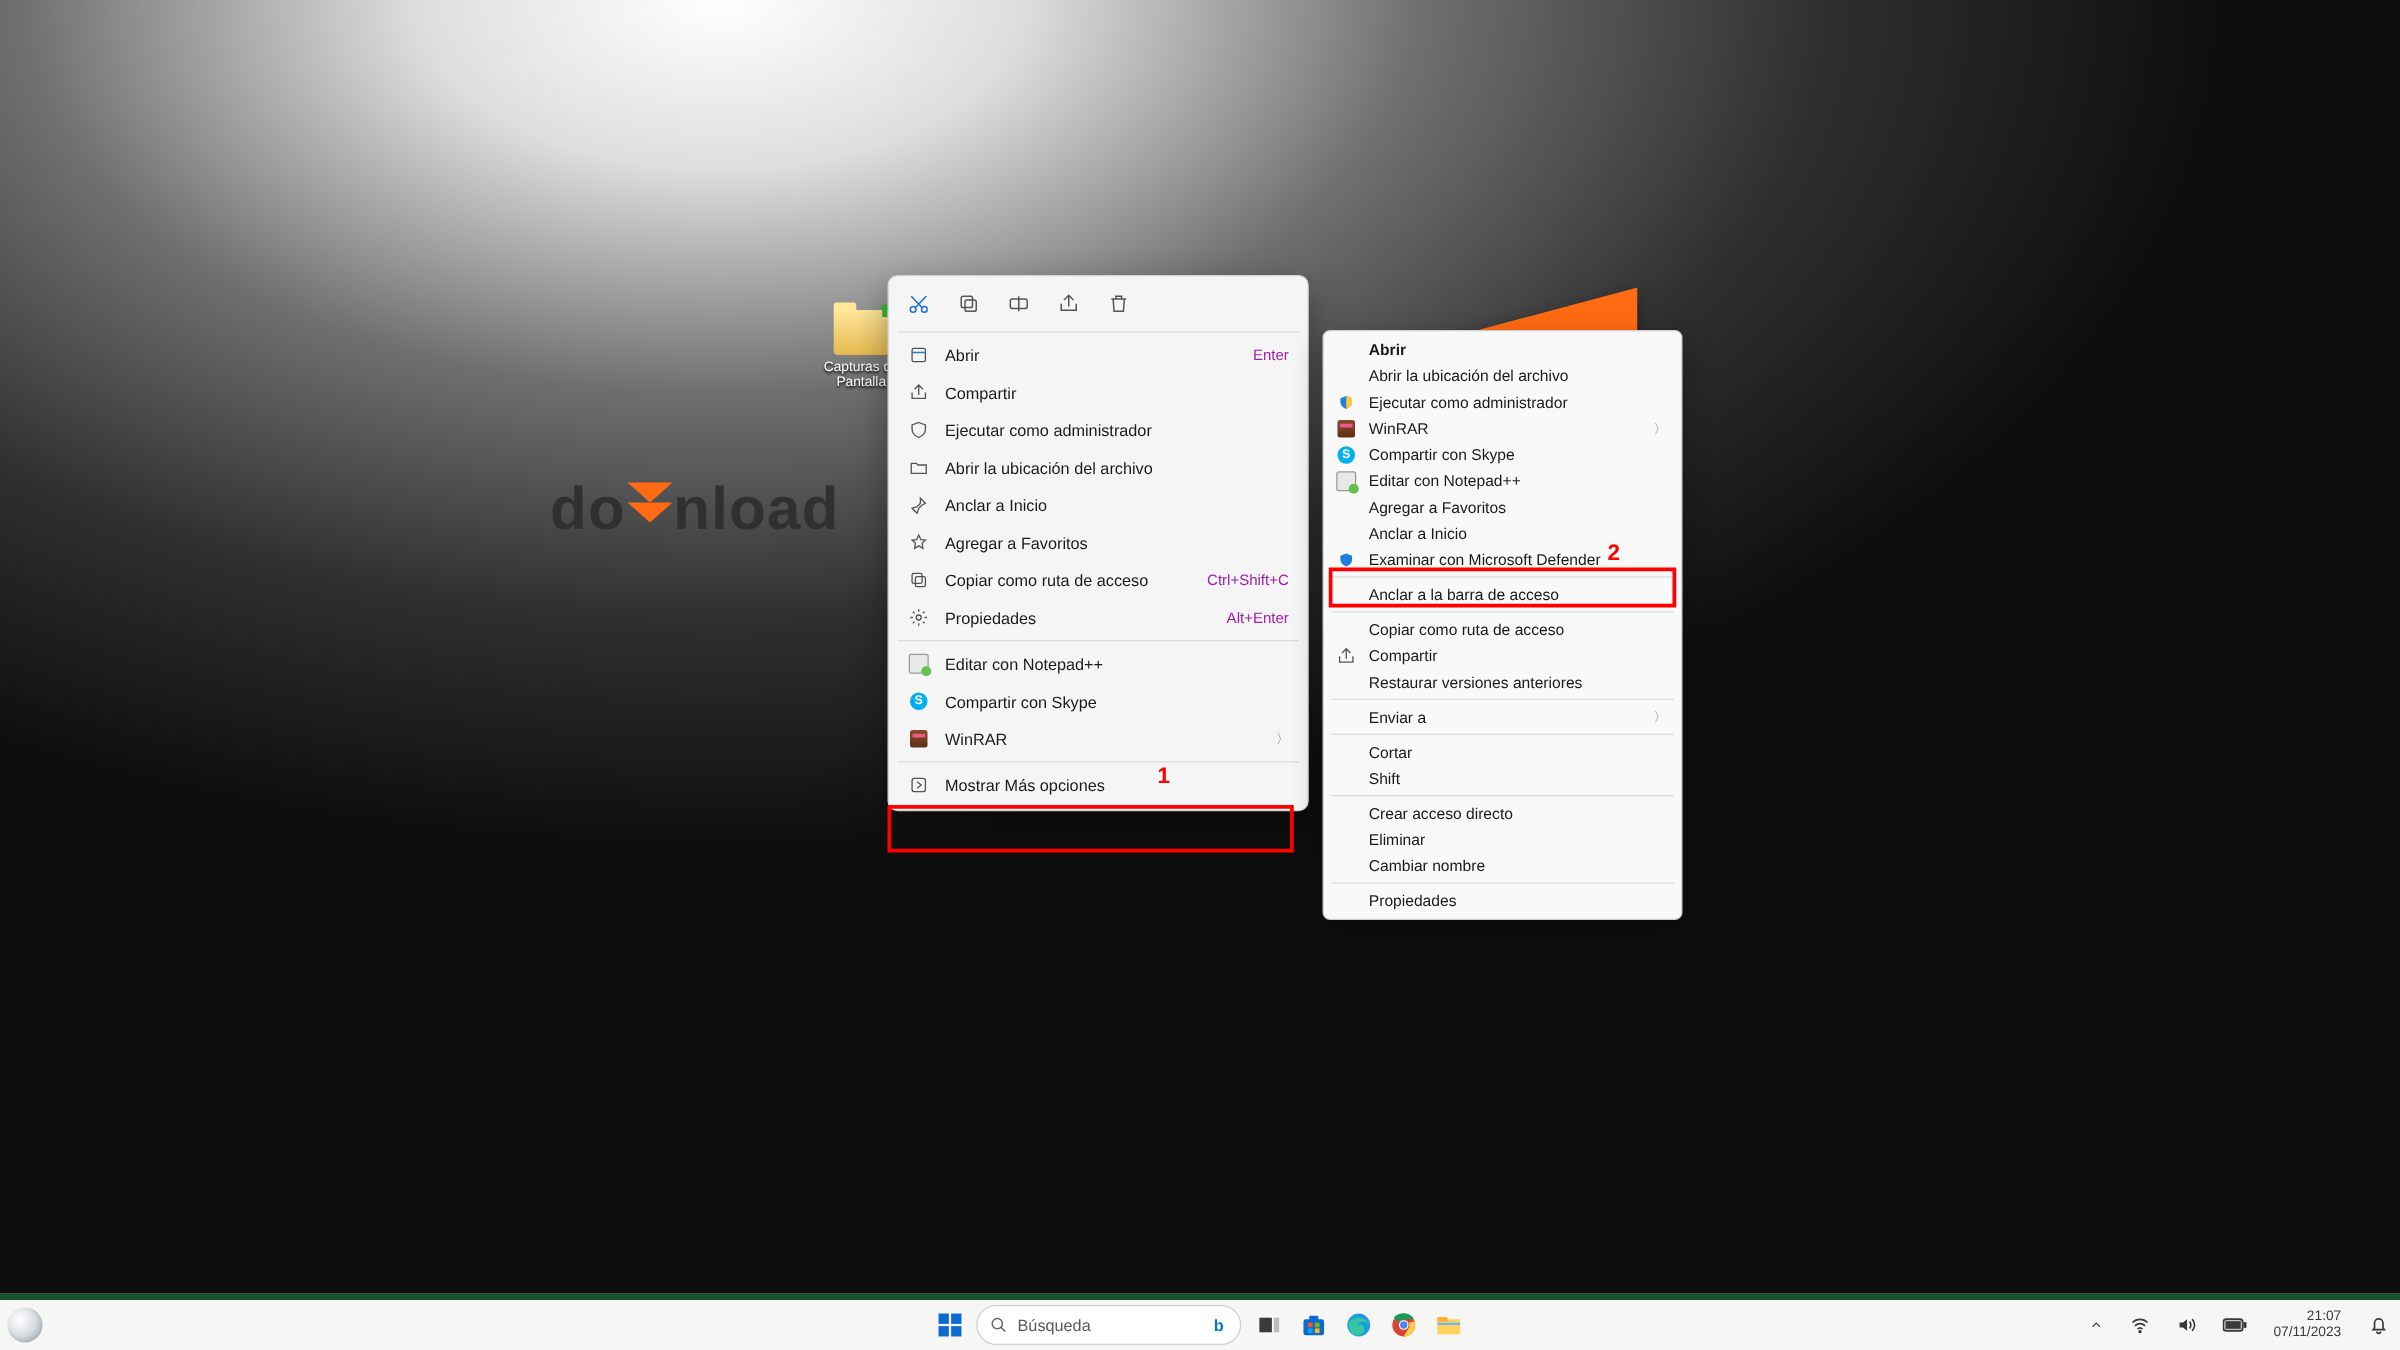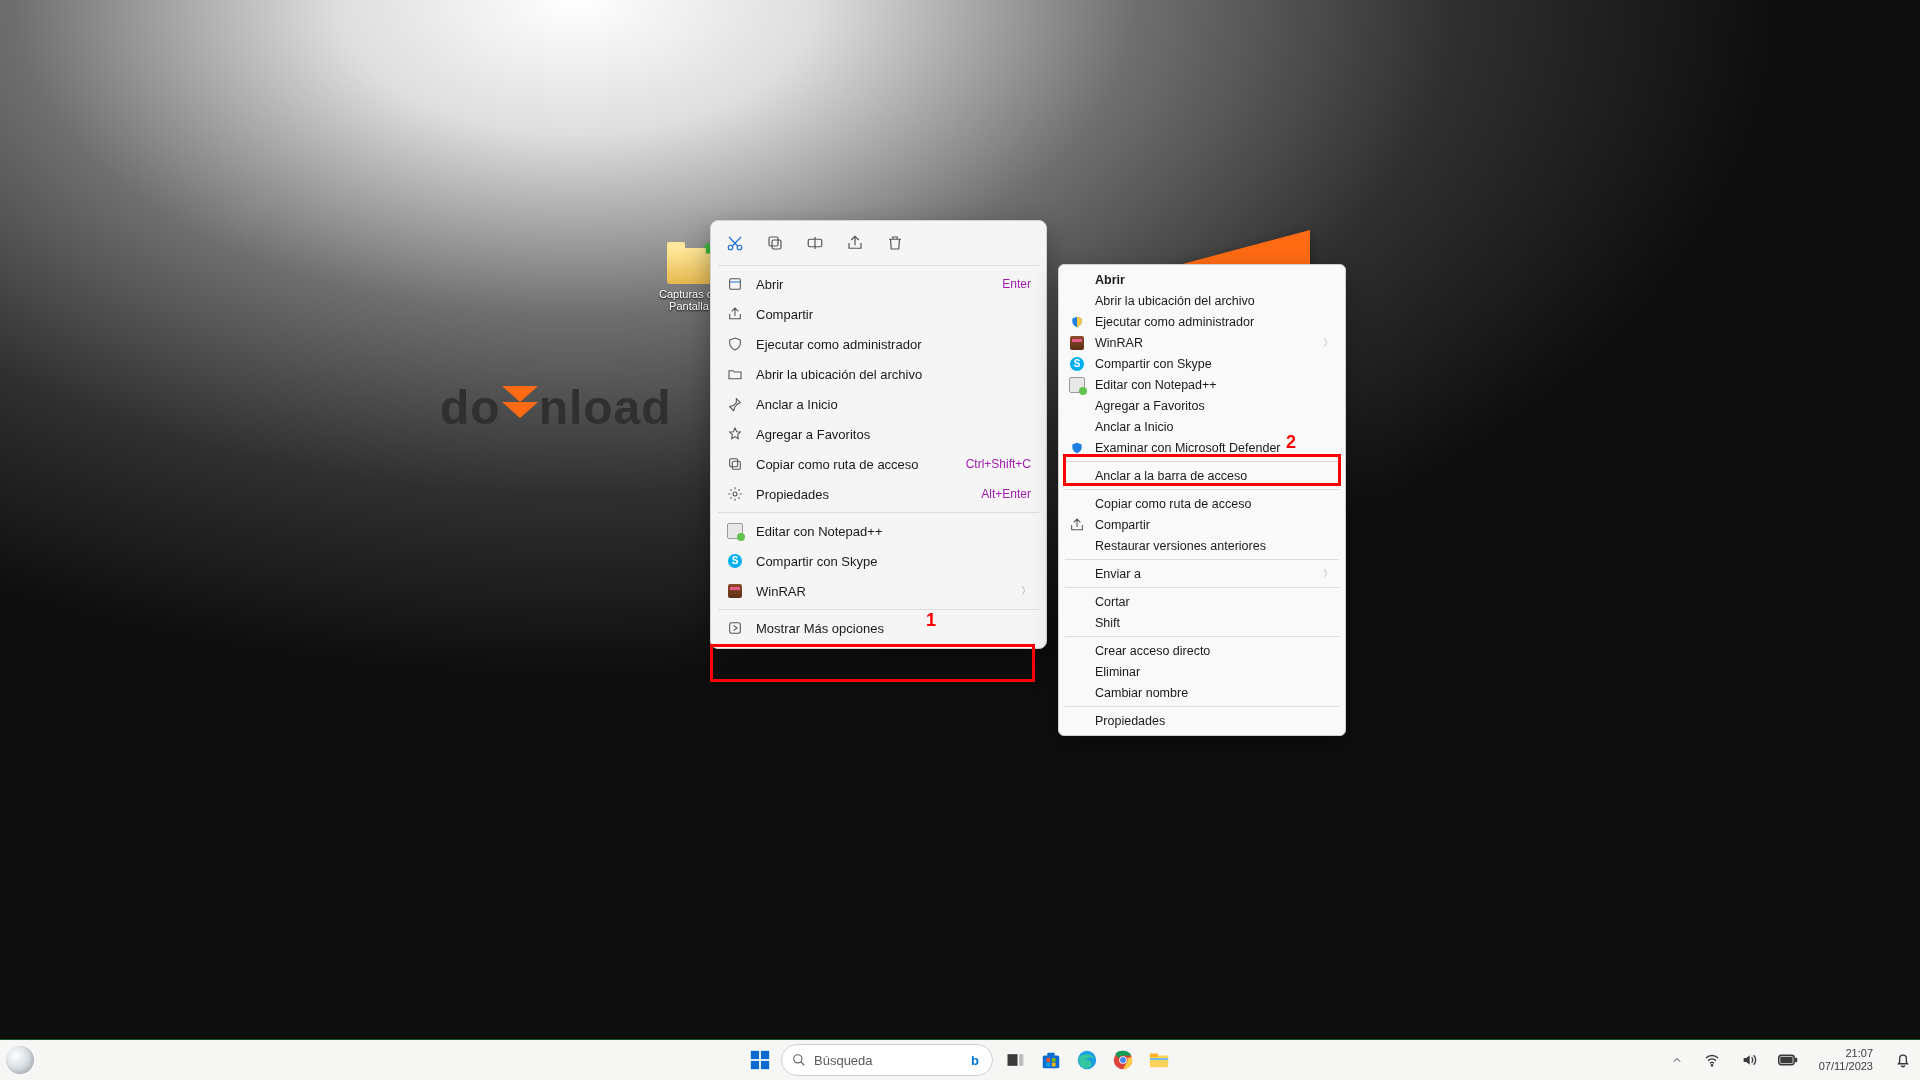--- a/index.html
+++ b/index.html
@@ -35,21 +35,21 @@
   .classic .ci .lbl{flex:1;white-space:nowrap}
   .classic .ci.bold .lbl{font-weight:600}
   .classic .sep{height:1px;background:#dcdcdc;margin:3px 4px}
   .classic .sub{color:#707070;font-size:10px;position:absolute;right:10px}
   
   .hl{position:absolute;border:3px solid #ff0000;box-sizing:border-box;pointer-events:none}
   .hl1{left:710px;top:644px;width:325px;height:38px}
   .hl2{left:1063px;top:454px;width:278px;height:32px}
   .callout{position:absolute;color:#ff0000;font-weight:700;font-size:18px}
   
-  .taskbar{position:absolute;left:0;right:0;bottom:0;height:40px;background:#f6f6f5;border-top:1px solid #14532d;display:flex;align-items:center;padding-left:40px;}
+  .taskbar{position:absolute;left:0;right:0;bottom:0;height:40px;background:#f6f6f5;border-top:5px solid #14532d;display:flex;align-items:center;padding-left:40px;}
   .weather{position:absolute;left:6px;top:6px;width:28px;height:28px;border-radius:50%;background:radial-gradient(circle at 35% 35%,#ffffff,#cfd6db 60%,#bfc6cb);box-shadow:inset -2px -2px 4px rgba(0,0,0,.15)}
   .center{position:absolute;left:50%;transform:translateX(-50%);display:flex;align-items:center;gap:8px}
   .start{width:26px;height:26px;display:flex;align-items:center;justify-content:center}
   .start svg{display:block}
   .search{display:flex;align-items:center;width:190px;height:30px;background:#ffffff;border:1px solid #d0d0d0;border-radius:16px;padding:0 10px;color:#5a5a5a;gap:8px;font-size:13px;position:relative}
   .search .bing{position:absolute;right:6px;top:4px;width:22px;height:22px;border-radius:50%;background:#fff;display:flex;align-items:center;justify-content:center;color:#0078d4;font-weight:700}
   .tb-icon{width:28px;height:28px;border-radius:4px;display:flex;align-items:center;justify-content:center}
   .tray{position:absolute;right:8px;display:flex;align-items:center;gap:21px;color:#3a3a3a;font-size:11px}
   .tray .clock{text-align:right;line-height:13px}
   .tray svg{display:block}

